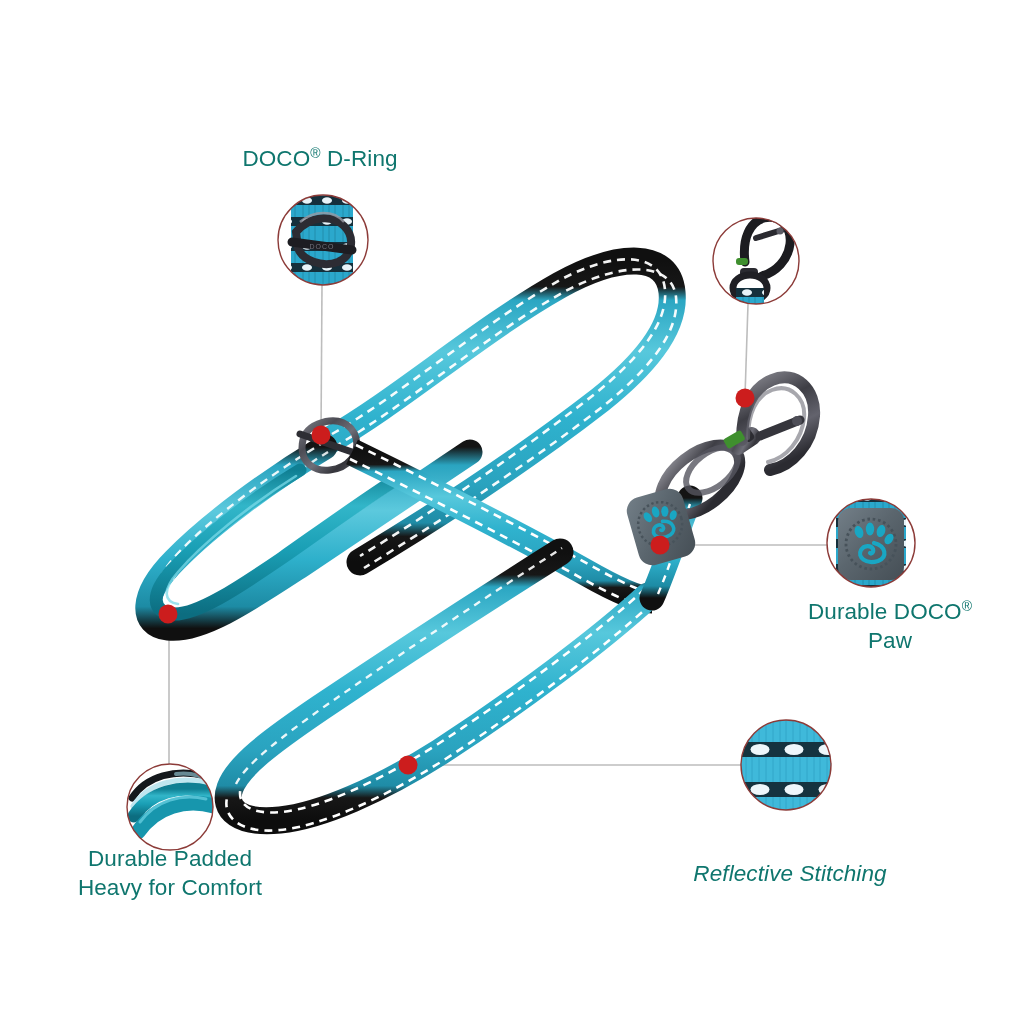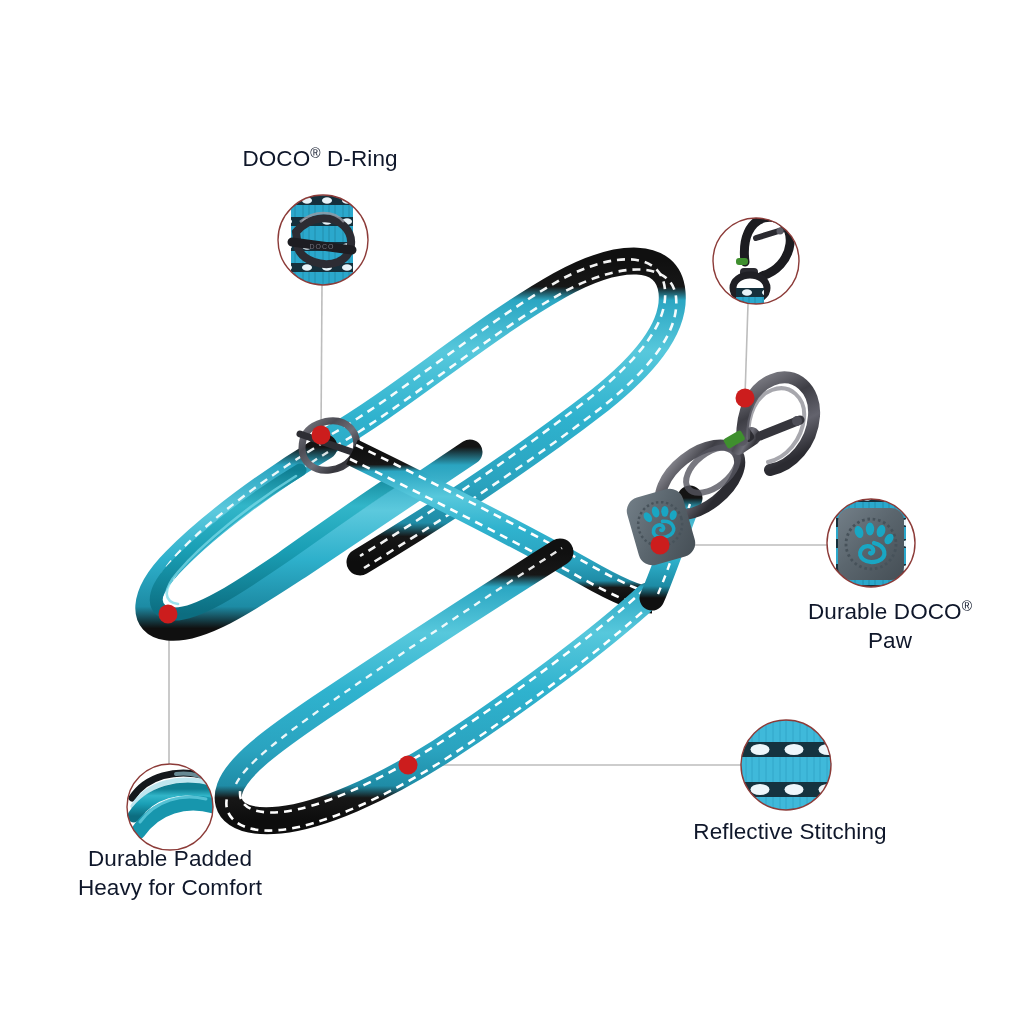--- a/index.html
+++ b/index.html
@@ -21,37 +21,37 @@
   }
   #art {
     position: absolute;
     left: 0;
     top: 0;
     width: 1024px;
     height: 1024px;
   }
   .callout-label {
     position: absolute;
-    color: #0f172a;
+    color: #0f766e;
     font-size: 22.5px;
     line-height: 1.28;
     letter-spacing: 0.1px;
     text-align: center;
     white-space: nowrap;
     font-family: "Liberation Sans", sans-serif;
   }
   .callout-label .reg {
     font-size: 0.62em;
     vertical-align: super;
     line-height: 0;
   }
   .lbl-dring   { left: 140px; top: 145px; width: 360px; }
   .lbl-hook    { left: 600px; top: 143px; width: 320px; }
   .lbl-paw     { left: 740px; top: 598px; width: 300px; }
-  .lbl-reflect { left: 620px; top: 818px; width: 340px; }
+  .lbl-reflect { left: 620px; top: 860px; width: 340px; font-style: italic; }
   .lbl-grip    { left: 15px;  top: 845px; width: 310px; }
 </style>
 </head>
 <body>
 
 <div id="stage">
 
   <svg id="art" viewBox="0 0 1024 1024" xmlns="http://www.w3.org/2000/svg">
     <defs>
 

